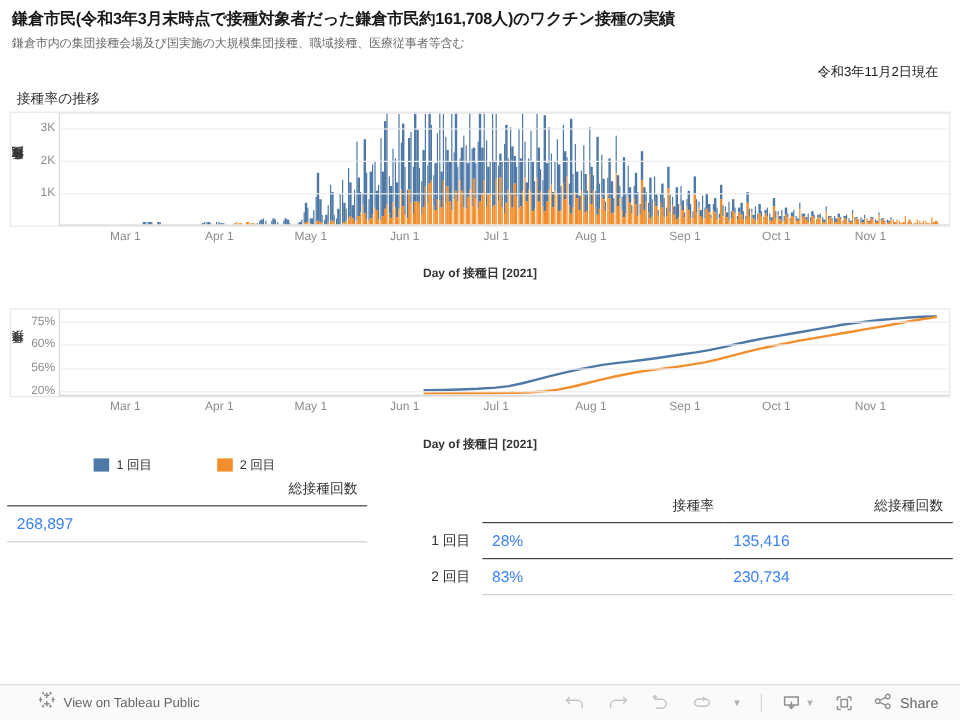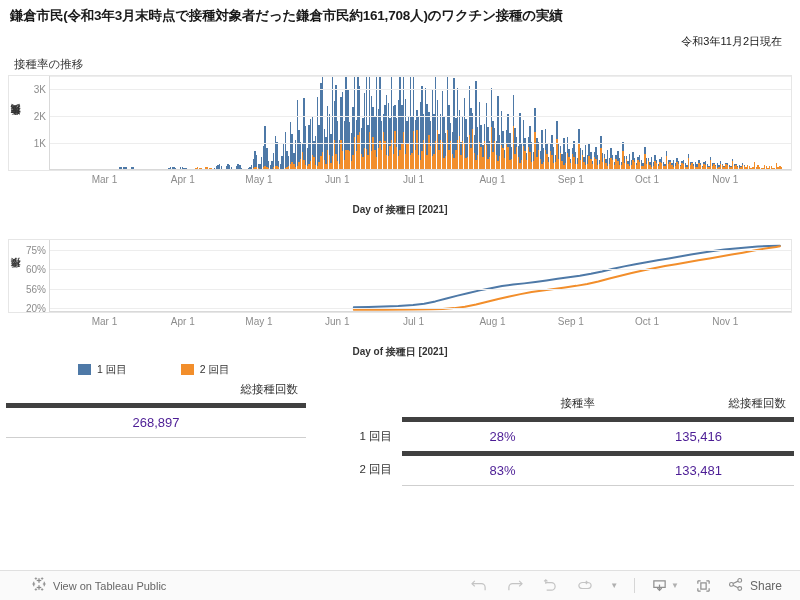--- a/index.html
+++ b/index.html
@@ -184,24 +184,24 @@
   }
   table.kpi th {
     font-weight: normal;
     font-size: 11.5px;
     color: #333;
     text-align: right;
     padding: 3px 8px 6px 8px;
     border: none;
   }
   table.kpi td {
-    text-align: center;
+    text-align: left;
     padding: 7px 8px 7px 8px;
-    border-top: 5px solid #404040;
-    color: #4c1d95;
+    border-top: 1px solid #404040;
+    color: #3b82f6;
     font-size: 13px;
   }
   table.kpi td.rowhead {
     text-align: left;
     border-top: none;
     padding-right: 10px;
     color: #333;
     font-size: 11.5px;
   }
   table.kpi tr.last td { border-bottom: 1px solid #cfcfcf; }
@@ -238,20 +238,21 @@
     width: 1px; height: 15px; background: #d6d6d6;
   }
   .share-btn { display: flex; align-items: center; gap: 6px; color: #666; font-size: 12px; }
   .caret { font-size: 8px; color: #b0b0b0; }
 </style>
 </head>
 <body>
 
 <div class="header">
   <div class="dash-title">鎌倉市民(令和3年3月末時点で接種対象者だった鎌倉市民約161,708人)のワクチン接種の実績</div>
+  <div class="dash-subtitle">鎌倉市内の集団接種会場及び国実施の大規模集団接種、職域接種、医療従事者等含む</div>
   <div class="asof">令和3年11月2日現在</div>
 </div>
 
 <div class="panel">
   <div class="panel-title">接種率の推移</div>
   <div class="panel-body">
     <div class="plot-wrap" style="height:94px;">
       <div class="y-axis-title">接種実施人数</div>
       <div class="y-ticks" id="bar-yticks">
           <span style="top: 67.1429px;">1K</span>
@@ -1789,21 +1790,21 @@
       </thead>
       <tbody id="right-rows">
           <tr>
             <td class="rowhead">1 回目</td>
             <td>28%</td>
             <td>135,416</td>
           </tr>
           <tr class="last">
             <td class="rowhead">2 回目</td>
             <td>83%</td>
-            <td>133,481</td>
+            <td>230,734</td>
           </tr>
         </tbody>
     </table>
   </div>
 </div>
 
 <div class="toolbar">
   <div class="tb-left">
     <span>
       <svg width="14" height="14" viewBox="0 0 16 16">

